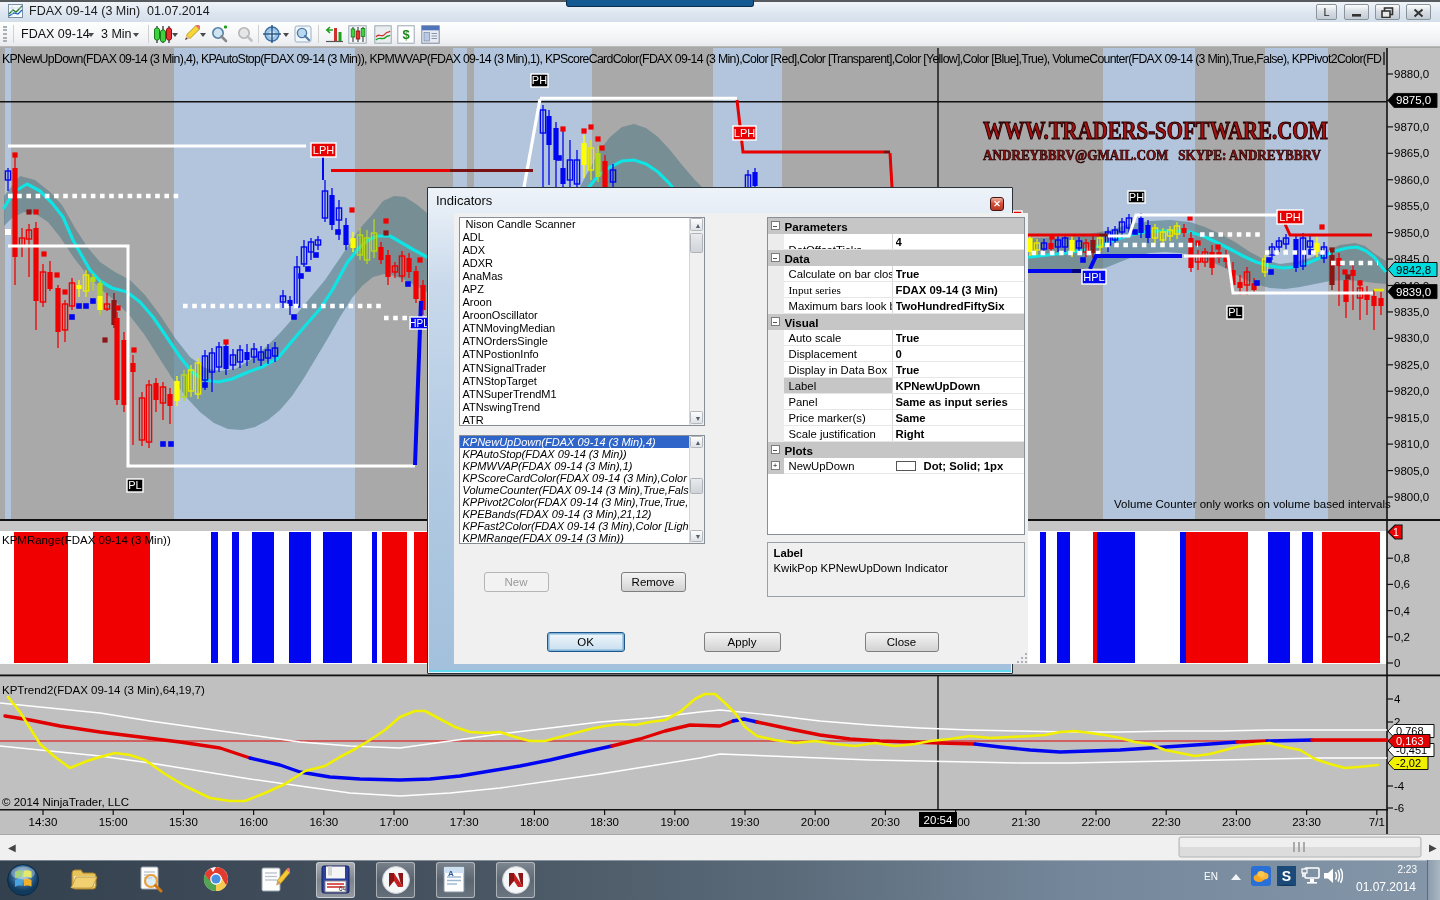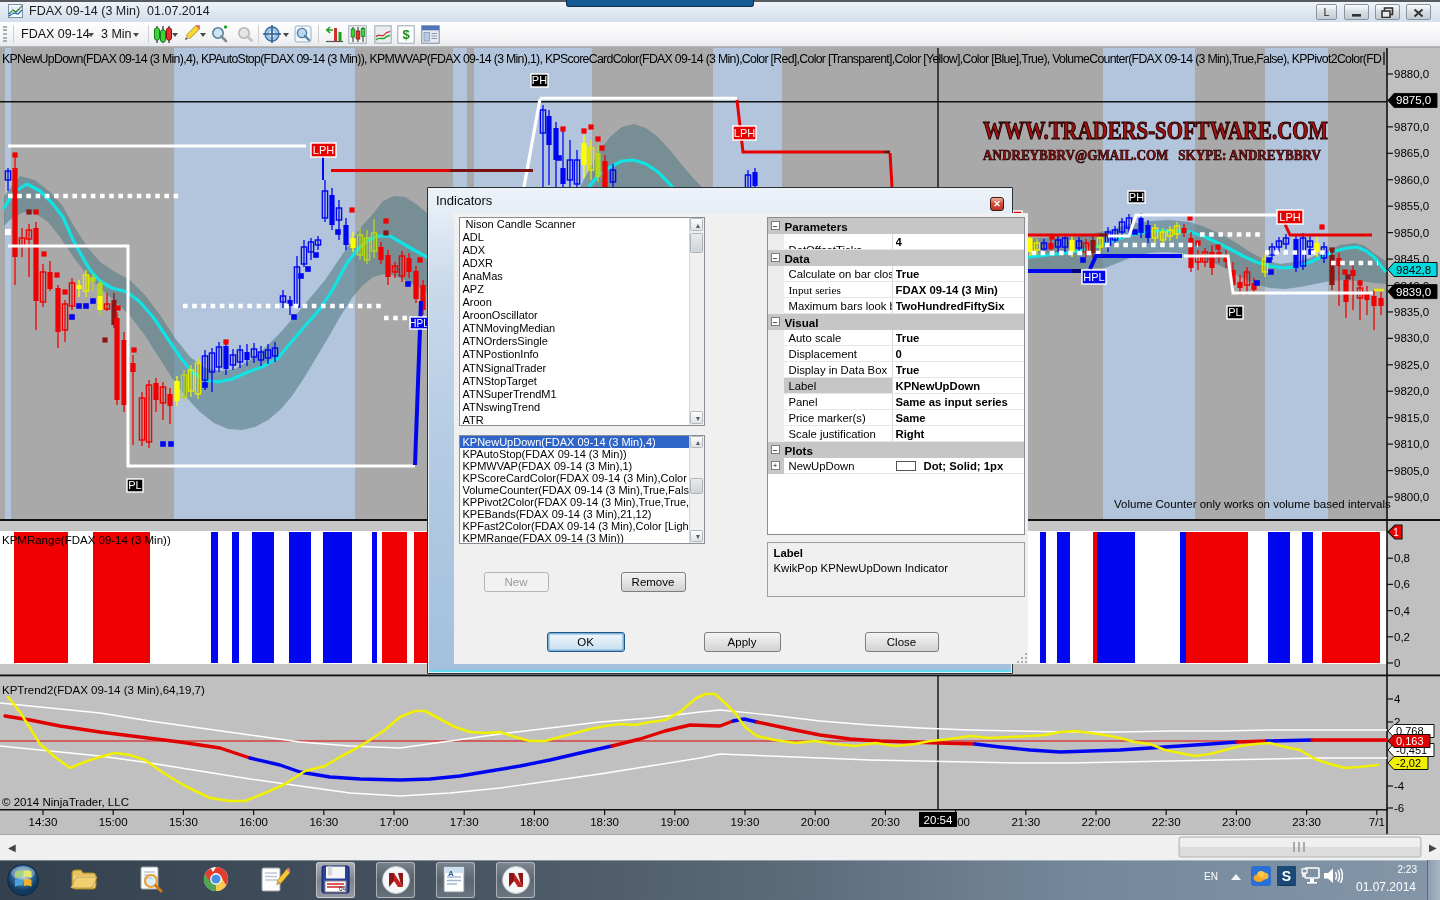--- a/index.html
+++ b/index.html
@@ -23,21 +23,21 @@
  background:linear-gradient(#eef3f9,#c9d9eb 20%,#b3cbe3 55%,#a3c0dc);border:1.4px solid #2a3137;border-radius:1px;z-index:30;
  box-shadow:inset 0 0 0 1px #e9f1f8;}
 #dlg .cyanline{position:absolute;left:1px;right:1px;bottom:1px;height:2.5px;background:#62d9ee;}
 #dlgtitle{position:absolute;left:8px;top:5px;font-size:13px;color:#0c0c0c;}
 #dlgclose{position:absolute;left:562px;top:9px;width:14px;height:14px;border-radius:3px;
  background:linear-gradient(#f1b5a6,#d4503a 45%,#b83a26);border:1.4px solid #47120b;color:#fff;
  font-size:9px;font-weight:bold;text-align:center;line-height:12px;}
 #dlgbody{position:absolute;left:3.5px;top:24.5px;width:574.5px;height:451px;background:#f0f0f0;margin-left:22px;}
 .lb{position:absolute;left:5px;width:246px;background:#fff;border:1px solid #888e98;font-size:11px;color:#000;overflow:hidden;}
 .lb div{height:13.1px;line-height:13.2px;padding-left:3px;white-space:nowrap;}
-.lb2 div{height:12.1px;line-height:12.2px;}
+.lb2 div{height:12.1px;line-height:12.2px;font-style:italic;}
 .sel{background:#2f64c8;color:#fff;}
 .sb{position:absolute;right:0;top:0;width:15px;background:#f0f0f0;border-left:1px solid #d5d5d5;}
 .sbb{position:absolute;left:0.5px;width:13px;height:13px;background:linear-gradient(#fdfdfd,#dfe2e6);border:1px solid #b3b8bf;border-radius:1.5px;
  font-size:7px;color:#55606c;text-align:center;line-height:11px;}
 .sbth{position:absolute;left:0.5px;width:13px;background:linear-gradient(#e8eaec,#cfd4d9);border:1px solid #aeb3ba;border-radius:1.5px;}
 .btn{position:absolute;height:20px;background:linear-gradient(#f4f4f4,#e4e4e4 50%,#d2d2d2);border:1px solid #7e7e7e;border-radius:3px;
  font-size:11.5px;color:#000;text-align:center;line-height:18px;}
 .btn.dis{background:#f2f2f2;border-color:#b5b5b5;color:#9a9a9a;}
 .btn.foc{border-color:#20568c;box-shadow:0 0 0 1.6px #7eb4d8 inset;background:linear-gradient(#f2f8fc,#dceaf5 50%,#c8def0);}
 

